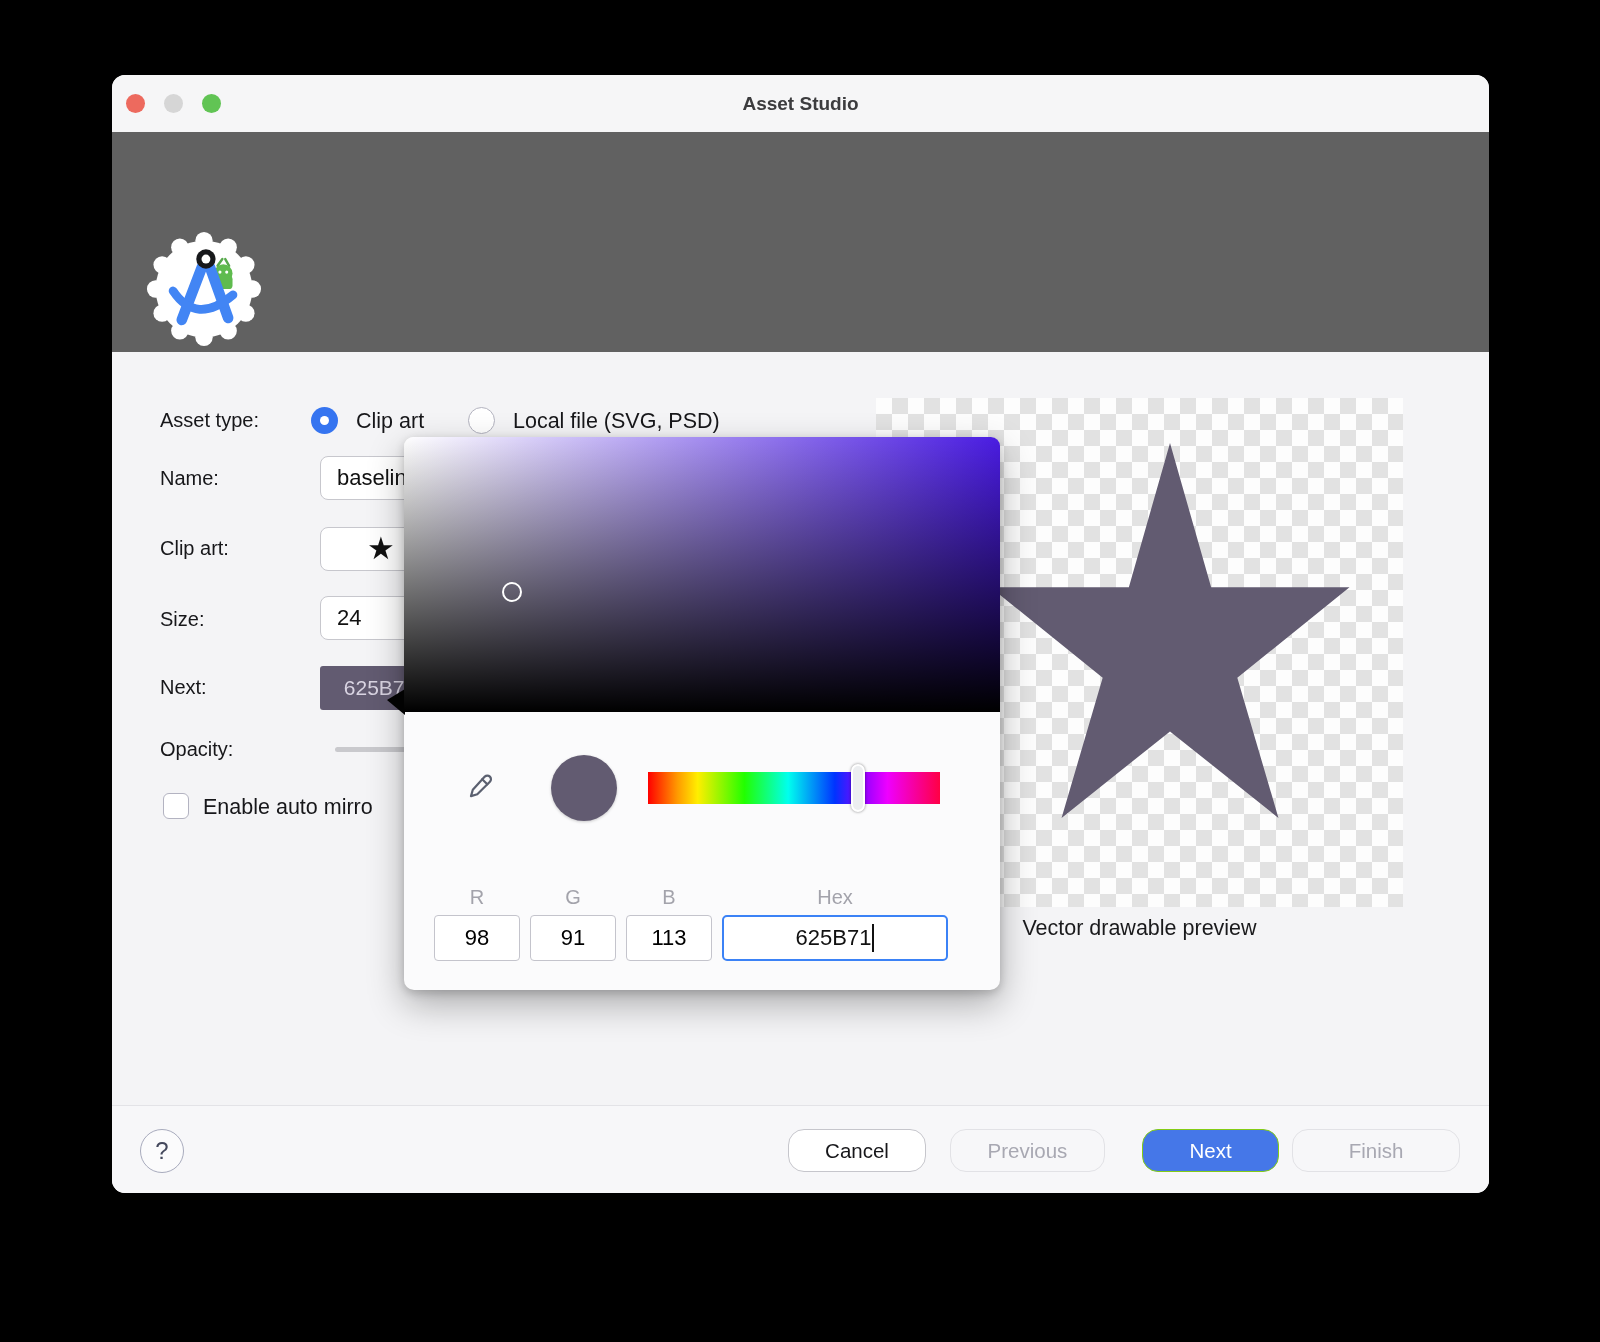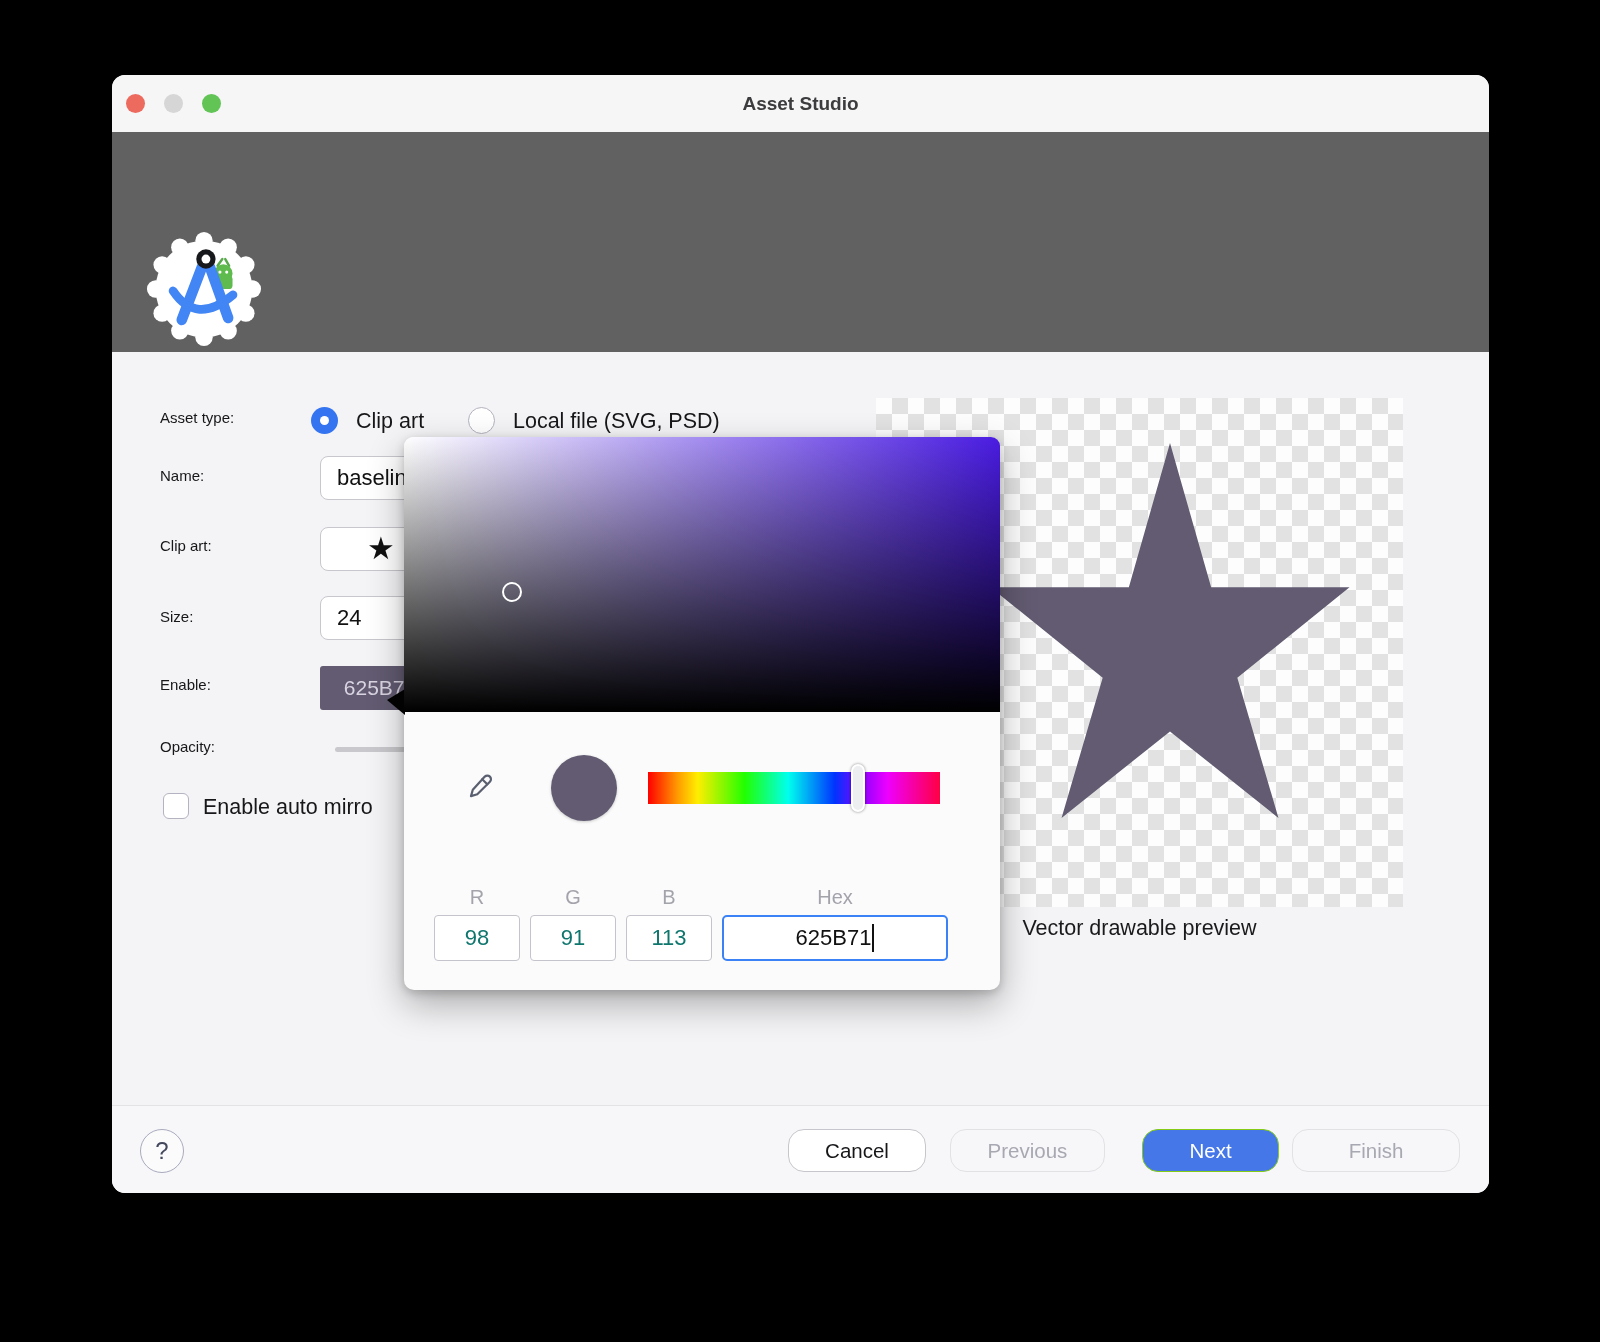--- a/index.html
+++ b/index.html
@@ -18,21 +18,21 @@
   .tl.green{left:90px;background:#61c454;}
   .titlebar-title{position:absolute;left:0;top:0;width:100%;height:57px;line-height:57px;
     text-align:center;font-size:19px;font-weight:bold;color:#3c3c3e;}
 
   
   .header{position:absolute;left:0;top:57px;width:100%;height:220px;background:#616161;}
   .logo{position:absolute;left:34px;top:99px;width:116px;height:116px;}
   .header-title{position:absolute;left:183px;top:133px;font-size:43px;font-weight:500;color:#ffffff;letter-spacing:.5px;}
 
   
-  .flabel{position:absolute;left:48px;font-size:15px;color:#17171a;}
+  .flabel{position:absolute;left:48px;font-size:20px;color:#17171a;}
 
   
   .radio{position:absolute;width:27px;height:27px;border-radius:50%;}
   .radio.sel{background:#3574f0;}
   .radio.sel::after{content:"";position:absolute;left:9px;top:9px;width:9px;height:9px;border-radius:50%;background:#fff;}
   .radio.unsel{background:#fff;border:1.5px solid #b3b3bf;}
   .rlabel{position:absolute;font-size:21.5px;color:#17171a;}
 
   .tinput{position:absolute;height:44px;width:260px;background:#fff;border:1px solid #c7c7cd;
     border-radius:8px;font-size:22px;color:#111;padding:0 16px;outline:none;}
@@ -71,21 +71,21 @@
     border:2px solid #fff;background:transparent;}
   .dropper{position:absolute;left:59px;top:334px;width:34px;height:34px;cursor:pointer;}
   .cur-color{position:absolute;left:147px;top:318px;width:66px;height:66px;border-radius:50%;
     background:#625b71;box-shadow:0 1px 3px rgba(0,0,0,.2);}
   .hue-bar{position:absolute;left:244px;top:335px;width:292px;height:32px;
     background:linear-gradient(to right,#ff0000 0%,#ff9900 10%,#ffee00 17%,#22ff00 33%,#00ffee 48%,#0033ff 64%,#8800ff 73%,#ee00ff 82%,#ff0044 100%);}
   .hue-thumb{position:absolute;left:447px;top:327px;width:14px;height:48px;border-radius:7px;
     background:#eceef0;border:2px solid #ffffff;box-shadow:0 0 3px rgba(0,0,0,.45);}
   .chan-label{position:absolute;top:449px;font-size:20px;color:#a3a3ab;text-align:center;width:86px;}
   .chan-field{position:absolute;top:478px;height:46px;width:86px;background:#fff;border:1.5px solid #c4c4cc;
-    border-radius:4px;text-align:center;font-size:22px;color:#0f766e;padding:0;outline:none;}
+    border-radius:4px;text-align:center;font-size:22px;color:#000000;padding:0;outline:none;}
   .hex-field{position:absolute;left:318px;top:478px;width:226px;height:46px;background:#fff;
     border:2.5px solid #3b82f6;border-radius:5px;display:flex;align-items:center;justify-content:center;}
   .hex-field .val{font-size:22px;color:#111;}
   .caret{width:2px;height:28px;background:#111;margin-left:1px;}
 
   
   .footer{position:absolute;left:0;top:1030px;width:100%;height:88px;background:#f7f7f9;border-top:1px solid #e3e3e7;}
   .help-btn{position:absolute;left:28px;top:23px;width:44px;height:44px;border-radius:50%;background:#fbfbfc;
     border:1.5px solid #a8abbd;color:#44485c;font-size:24px;text-align:center;line-height:41px;cursor:pointer;}
   .btn{position:absolute;top:23px;height:43px;border-radius:16px;font-size:20.5px;text-align:center;
@@ -153,21 +153,21 @@
     <input class="tinput" style="left: 208px; top: 381px;" value="baselin">
 
     <div class="flabel" style="top:462px;">Clip art:</div>
     <div class="clipart-btn">
       <span class="star-glyph">★</span>
     </div>
 
     <div class="flabel" style="top:533px;">Size:</div>
     <input class="tinput" style="left: 208px; top: 521px; width: 260px;" value="24">
 
-    <div class="flabel" style="top:601px;">Enable:</div>
+    <div class="flabel" style="top:601px;">Next:</div>
     <div class="color-swatch">625B71</div>
 
     <div class="flabel" style="top:663px;">Opacity:</div>
     <div class="opacity-track"></div>
 
     <div class="checkbox"></div>
     <div class="cb-label">Enable auto mirro</div>
 
     <div class="checkerboard">
       <div class="preview-star"></div>

